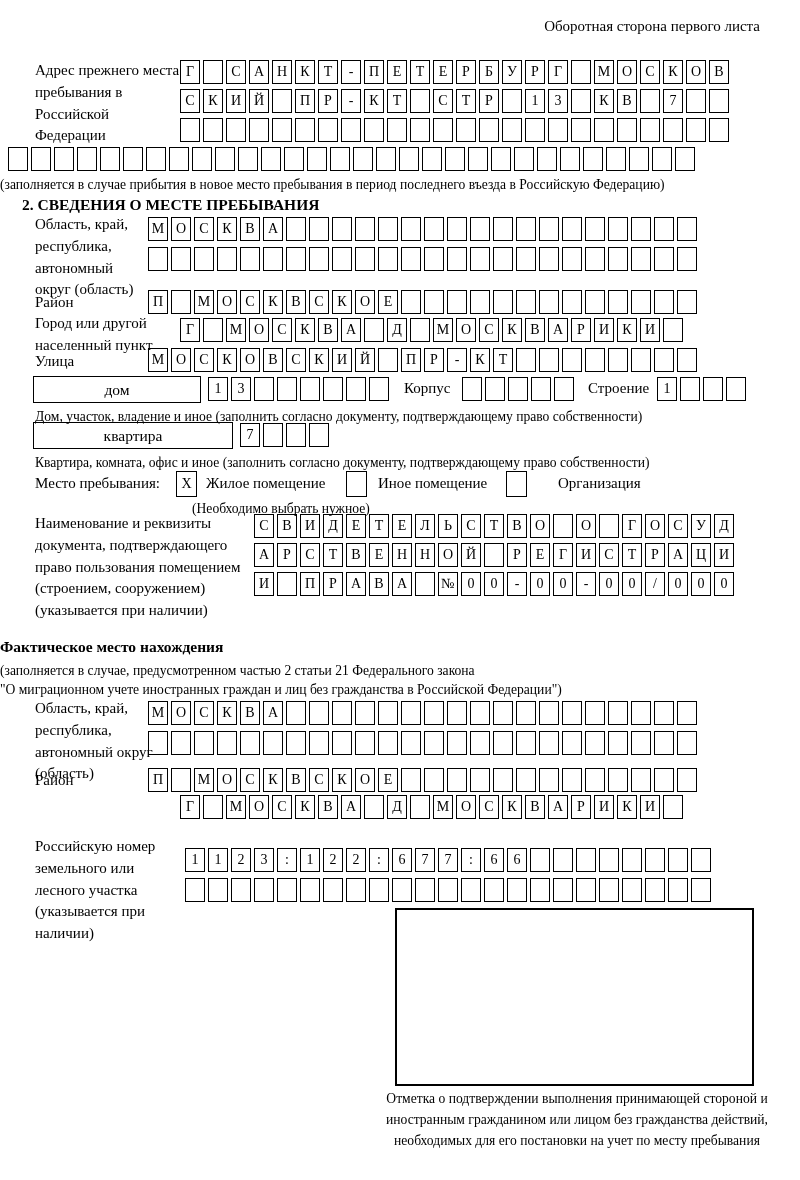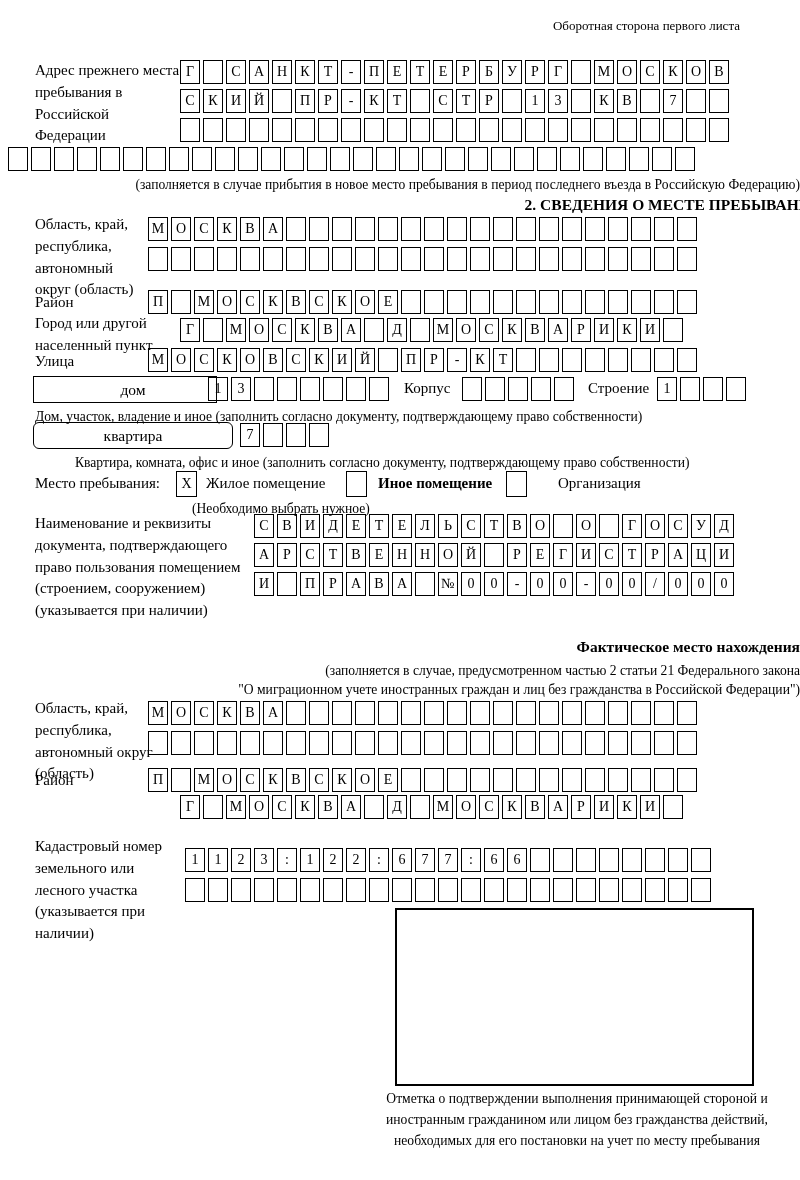--- a/index.html
+++ b/index.html
@@ -3,21 +3,21 @@
 <meta charset="utf-8">
 <style>
   html,body{margin:0;padding:0;background:#fff;}
   #page{
     position:relative;width:800px;height:1180px;background:#fff;color:#000;
     font-family:"Liberation Serif","DejaVu Serif",serif;overflow:hidden;
   }
   .abs{position:absolute;}
   .lbl{position:absolute;font-size:15px;line-height:1.45;}
   .note{position:absolute;font-size:13.6px;line-height:1.4;}
-  .center{left:0;width:800px;text-align:right;}
+  .center{left:0;width:800px;text-align:left;}
   .title{position:absolute;font-weight:bold;font-size:15.5px;}
   .boxrow{position:absolute;display:flex;gap:3px;}
   .cbox{
     width:18px;height:22px;border:1.6px solid #000;display:inline-flex;
     align-items:center;justify-content:center;font-size:14px;flex:0 0 auto;
     font-family:"Liberation Serif","DejaVu Serif",serif;
   }
   .bigbox{
     position:absolute;border:1.8px solid #000;display:flex;
     align-items:center;justify-content:center;font-size:15.5px;height:25px;
@@ -26,21 +26,21 @@
     position:absolute;width:19px;height:24px;border:1.6px solid #000;
     display:flex;align-items:center;justify-content:center;font-size:14px;
   }
   #stamp-box{position:absolute;left:395px;top:908px;width:355px;height:174px;border:2px solid #000;background:#fff;}
 </style>
 </head>
 <body>
 
 <div id="page">
 
-  <div class="abs" style="top:18px;right:60px;font-size:13px;">Оборотная сторона первого листа</div>
+  <div class="abs" style="top:18px;right:40px;font-size:15px;">Оборотная сторона первого листа</div>
 
   <div class="lbl" style="left:35px;top:60px;width:148px;">Адрес прежнего места пребывания в Российской Федерации</div>
   <div class="boxrow" style="left:180px;top:60px;">
       <span class="cbox">Г</span>
       <span class="cbox"></span>
       <span class="cbox">С</span>
       <span class="cbox">А</span>
       <span class="cbox">Н</span>
       <span class="cbox">К</span>
       <span class="cbox">Т</span>
@@ -279,21 +279,21 @@
       <span class="cbox"></span>
       <span class="cbox"></span>
       <span class="cbox"></span>
       <span class="cbox"></span>
       <span class="cbox"></span>
       <span class="cbox"></span>
       <span class="cbox"></span>
       <span class="cbox"></span>
     </div>
 
-  <div class="bigbox" style="left:33px;top:376px;width:166px;padding-left:16px;">дом</div>
+  <div class="bigbox" style="left:33px;top:376px;width:166px;">дом</div>
   <div class="boxrow" style="left:208px;top:377px;">
       <span class="cbox">1</span>
       <span class="cbox">3</span>
       <span class="cbox"></span>
       <span class="cbox"></span>
       <span class="cbox"></span>
       <span class="cbox"></span>
       <span class="cbox"></span>
       <span class="cbox"></span>
     </div>
@@ -307,34 +307,34 @@
     </div>
   <div class="abs" style="left:588px;top:380px;font-size:15px;">Строение</div>
   <div class="boxrow" style="left:657px;top:377px;">
       <span class="cbox">1</span>
       <span class="cbox"></span>
       <span class="cbox"></span>
       <span class="cbox"></span>
     </div>
   <div class="note" style="left:35px;top:407px;">Дом, участок, владение и иное (заполнить согласно документу, подтверждающему право собственности)</div>
 
-  <div class="bigbox" style="left:33px;top:422px;width:198px;border-radius:6px;">квартира</div>
+  <div class="bigbox" style="left:33px;top:422px;width:198px;">квартира</div>
   <div class="boxrow" style="left:240px;top:423px;">
       <span class="cbox">7</span>
       <span class="cbox"></span>
       <span class="cbox"></span>
       <span class="cbox"></span>
     </div>
-  <div class="note" style="left:35px;top:453px;margin-left:40px;">Квартира, комната, офис и иное (заполнить согласно документу, подтверждающему право собственности)</div>
+  <div class="note" style="left:35px;top:453px;">Квартира, комната, офис и иное (заполнить согласно документу, подтверждающему право собственности)</div>
 
   <div class="abs" style="left:35px;top:475px;font-size:15px;">Место пребывания:</div>
   <div class="cb" style="left:176px;top:471px;">X</div>
   <div class="abs" style="left:206px;top:475px;font-size:15px;">Жилое помещение</div>
   <div class="cb" style="left:346px;top:471px;"></div>
-  <div class="abs" style="left:378px;top:475px;font-size:15px;font-weight:bold;">Иное помещение</div>
+  <div class="abs" style="left:378px;top:475px;font-size:15px;">Иное помещение</div>
   <div class="cb" style="left:506px;top:471px;"></div>
   <div class="abs" style="left:558px;top:475px;font-size:15px;">Организация</div>
   <div class="note" style="left:192px;top:499px;">(Необходимо выбрать нужное)</div>
 
   <div class="lbl" style="left:35px;top:513px;width:212px;">Наименование и реквизиты документа, подтверждающего право пользования помещением (строением, сооружением) (указывается при наличии)</div>
   <div class="boxrow" style="left:254px;top:514px;">
       <span class="cbox">С</span>
       <span class="cbox">В</span>
       <span class="cbox">И</span>
       <span class="cbox">Д</span>
@@ -507,21 +507,21 @@
       <span class="cbox">К</span>
       <span class="cbox">В</span>
       <span class="cbox">А</span>
       <span class="cbox">Р</span>
       <span class="cbox">И</span>
       <span class="cbox">К</span>
       <span class="cbox">И</span>
       <span class="cbox"></span>
     </div>
 
-  <div class="lbl" style="left:35px;top:836px;width:150px;">Кадастровый номер земельного или лесного участка (указывается при наличии)</div>
+  <div class="lbl" style="left:35px;top:836px;width:150px;">Российскую номер земельного или лесного участка (указывается при наличии)</div>
   <div class="boxrow" style="left:185px;top:848px;">
       <span class="cbox">1</span>
       <span class="cbox">1</span>
       <span class="cbox">2</span>
       <span class="cbox">3</span>
       <span class="cbox">:</span>
       <span class="cbox">1</span>
       <span class="cbox">2</span>
       <span class="cbox">2</span>
       <span class="cbox">:</span>

